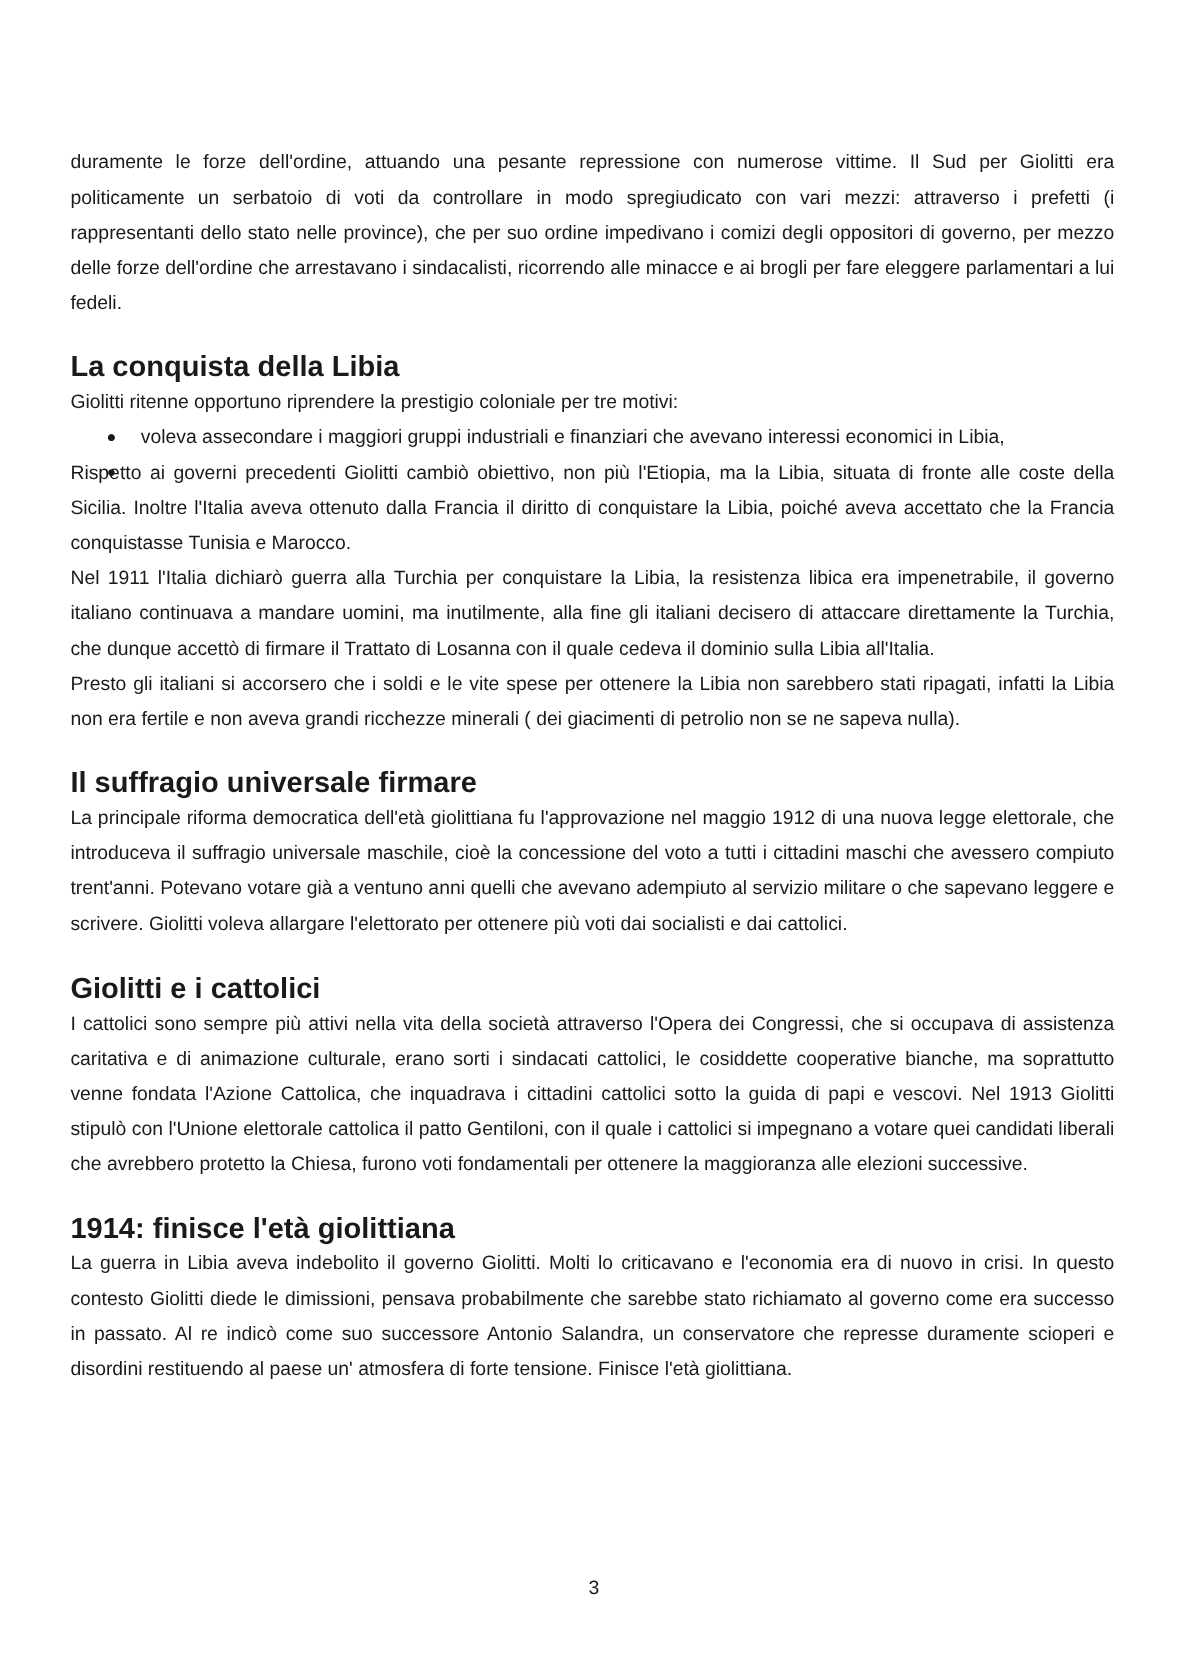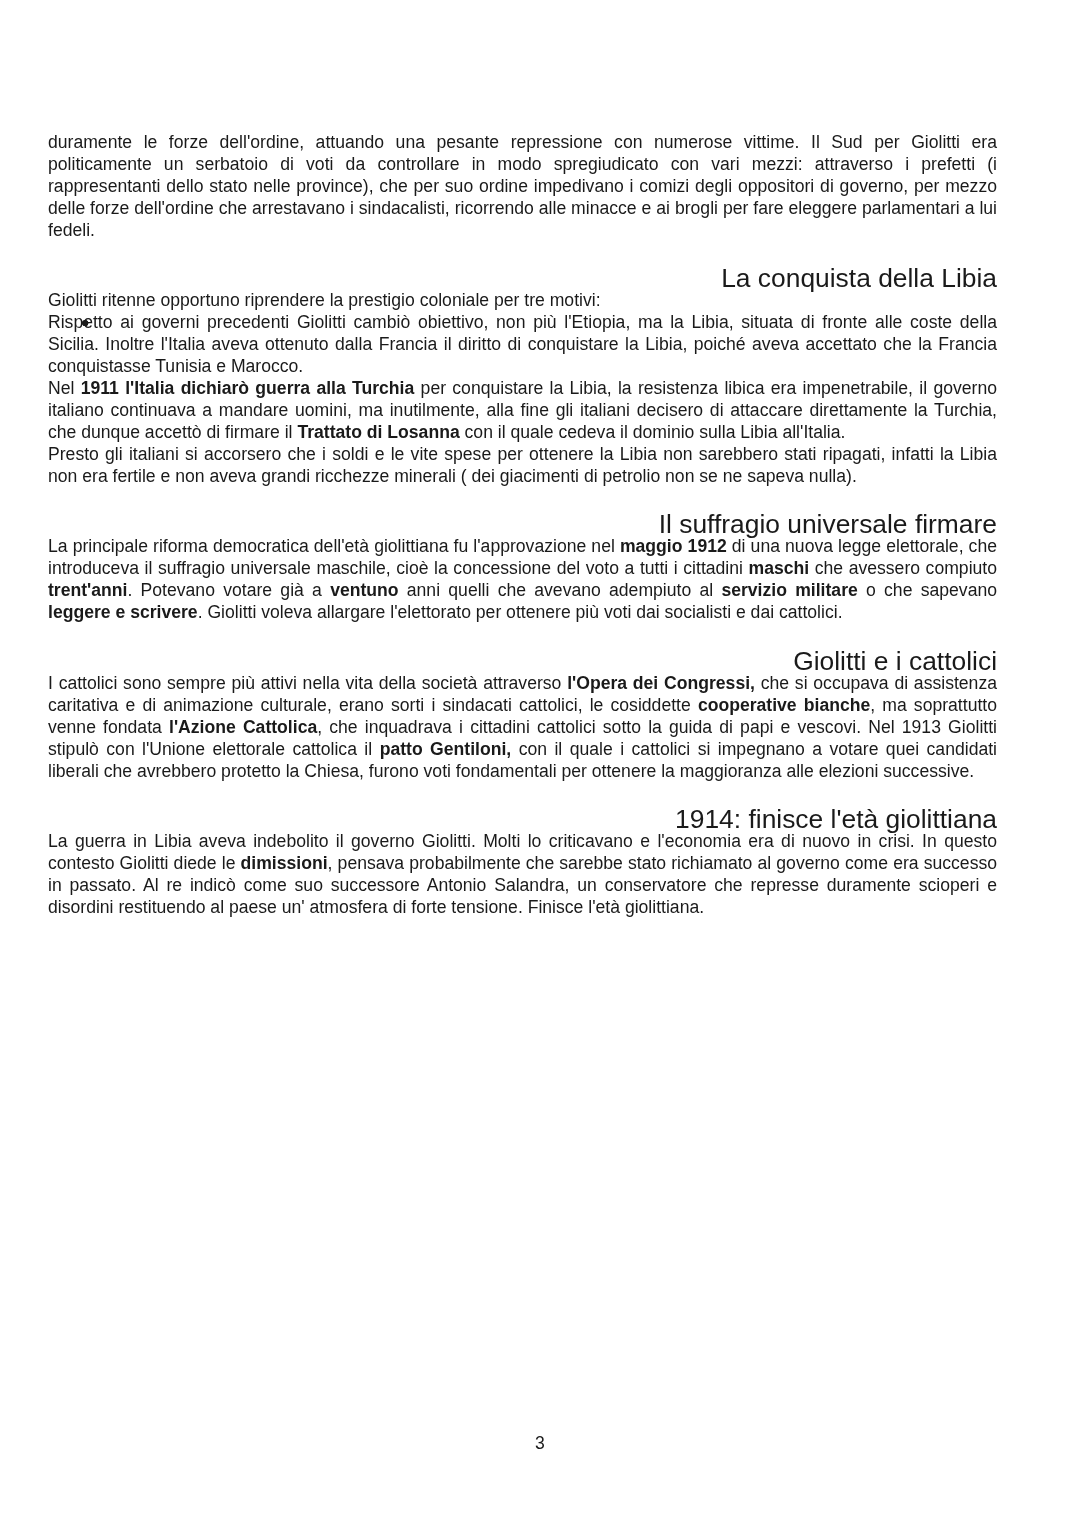--- a/index.html
+++ b/index.html
@@ -1,26 +1,26 @@
 <!DOCTYPE html>
 <html><head>
 <meta charset="utf-8">
 <style>
   html, body { margin: 0; padding: 0; background: #ffffff; }
   body { width: 1080px; height: 1525px; position: relative; overflow: hidden; }
   .page {
-    position: absolute; left: 48px; top: 131px; width: 949px;
+    position: absolute; left: 64px; top: 131px; width: 949px;
     font-family: "Liberation Sans", sans-serif;
-    font-size: 17.6px; line-height: 22px; color: #1a1a1a;
+    font-size: 17.6px; line-height: 32px; color: #1a1a1a;
   }
   .p { margin: 0; text-align: justify; }
   .p.last { text-align-last: left; }
-  .heading { margin: 0; font-weight: normal; text-align: right; }
+  .heading { margin: 0; font-weight: bold; }
   .gap { height: 26.2px; }
-  b { font-weight: bold; }
+  b { font-weight: normal; }
   ul.bullets { list-style: none; margin: 0; padding: 0; }
   ul.bullets li { position: relative; padding-left: 64px; text-align: justify; }
   ul.bullets li .dot {
     position: absolute; left: 33px; top: 0; font-size: 14px;
   }
   .pagenum {
     position: absolute; left: 0; width: 1080px; top: 1433px; text-align: center;
     font-family: "Liberation Sans", sans-serif; font-size: 17.6px; color: #1a1a1a;
   }
 </style>
@@ -30,21 +30,21 @@
 <div class="page">
 
   <p class="p last">duramente le forze dell'ordine, attuando una pesante repressione con numerose vittime. Il Sud per Giolitti era politicamente un serbatoio di voti da controllare in modo spregiudicato con vari mezzi: attraverso i prefetti (i rappresentanti dello stato nelle province), che per suo ordine impedivano i comizi degli oppositori di governo, per mezzo delle forze dell'ordine che arrestavano i sindacalisti, ricorrendo alle minacce e ai brogli per fare eleggere parlamentari a lui fedeli.</p>
 
   <div class="gap"></div>
 
   <h2 class="heading">La conquista della Libia</h2>
   <p class="p last">Giolitti ritenne opportuno riprendere la prestigio coloniale per tre motivi:</p>
   <ul class="bullets">
     <li><span class="dot">●</span></li>
-    <li><span class="dot">●</span></li>
+    <li><span class="dot">●</span><span>voleva assecondare i maggiori gruppi industriali e finanziari che avevano interessi economici in Libia,</span></li>
     <li><span class="dot">●</span></li>
   </ul>
   <p class="p last">Rispetto ai governi precedenti Giolitti cambiò obiettivo, non più l'Etiopia, ma la Libia, situata di fronte alle coste della Sicilia. Inoltre l'Italia aveva ottenuto dalla Francia il diritto di conquistare la Libia, poiché aveva accettato che la Francia conquistasse Tunisia e Marocco.</p>
   <p class="p last"><span>Nel </span><b>1911 l'Italia dichiarò guerra alla Turchia</b><span> per conquistare la Libia, la resistenza libica era impenetrabile, il governo italiano continuava a mandare uomini, ma inutilmente, alla fine gli italiani decisero di attaccare direttamente la Turchia, che dunque accettò di firmare il </span><b>Trattato di Losanna</b><span> con il quale cedeva il dominio sulla Libia all'Italia.</span></p>
   <p class="p last">Presto gli italiani si accorsero che i soldi e le vite spese per ottenere la Libia non sarebbero stati ripagati, infatti la Libia non era fertile e non aveva grandi ricchezze minerali ( dei giacimenti di petrolio non se ne sapeva nulla).</p>
 
   <div class="gap"></div>
 
   <h2 class="heading">Il suffragio universale firmare</h2>
   <p class="p last"><span>La principale riforma democratica dell'età giolittiana fu l'approvazione nel </span><b>maggio 1912</b><span> di una nuova legge elettorale, che introduceva il suffragio universale maschile, cioè la concessione del voto a tutti i cittadini </span><b>maschi</b><span> che avessero compiuto </span><b>trent'anni</b><span>. Potevano votare già a </span><b>ventuno</b><span> anni quelli che avevano adempiuto al </span><b>servizio militare</b><span> o che sapevano </span><b>leggere e scrivere</b><span>. Giolitti voleva allargare l'elettorato per ottenere più voti dai socialisti e dai cattolici.</span></p>

